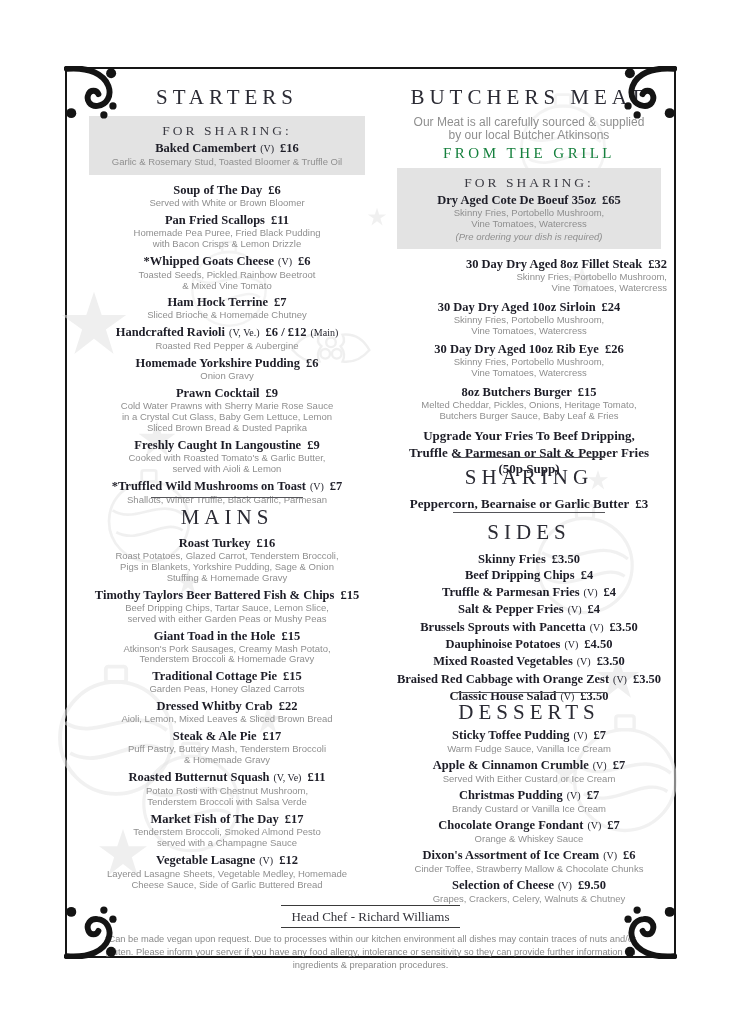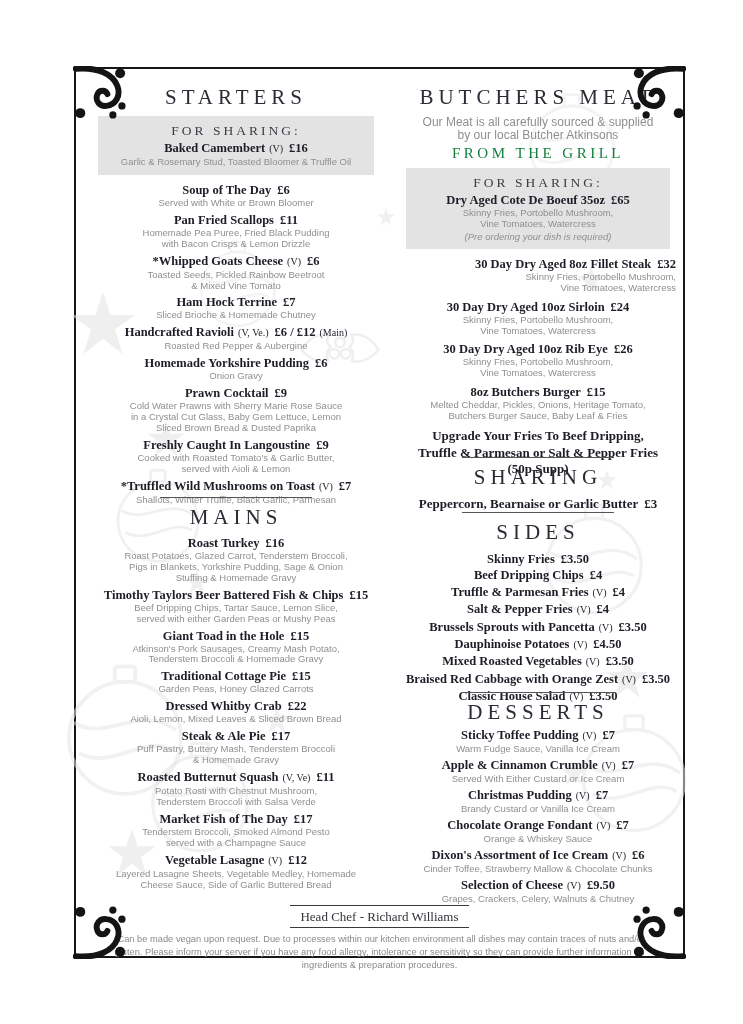--- a/index.html
+++ b/index.html
@@ -1,18 +1,18 @@
 <!DOCTYPE html>
 <html><head>
 <meta charset="utf-8">
 <style>
   html,body{margin:0;padding:0;background:#fff;}
   #page{position:relative;width:743px;height:1024px;background:#fff;overflow:hidden;
         font-family:"Liberation Sans",sans-serif;}
-  #frame{position:absolute;left:74px;top:67px;width:611px;height:891px;
+  #frame{position:absolute;left:65px;top:67px;width:611px;height:891px;
          border:2.5px solid #161616;box-sizing:border-box;background:transparent;}
   
   .sec{position:absolute;text-align:center;z-index:2;}
   #sec-starters{left:16px;top:16px;width:288px;}
   #sec-mains{left:16px;top:428px;width:288px;}
   #sec-butchers{left:324px;top:16px;width:276px;}
   #sec-sauces{left:324px;top:388px;width:276px;}
   #sec-sides{left:324px;top:443px;width:276px;}
   #sec-desserts{left:324px;top:623px;width:276px;}
   #footer{position:absolute;left:0;right:0;top:836px;text-align:center;z-index:2;}

